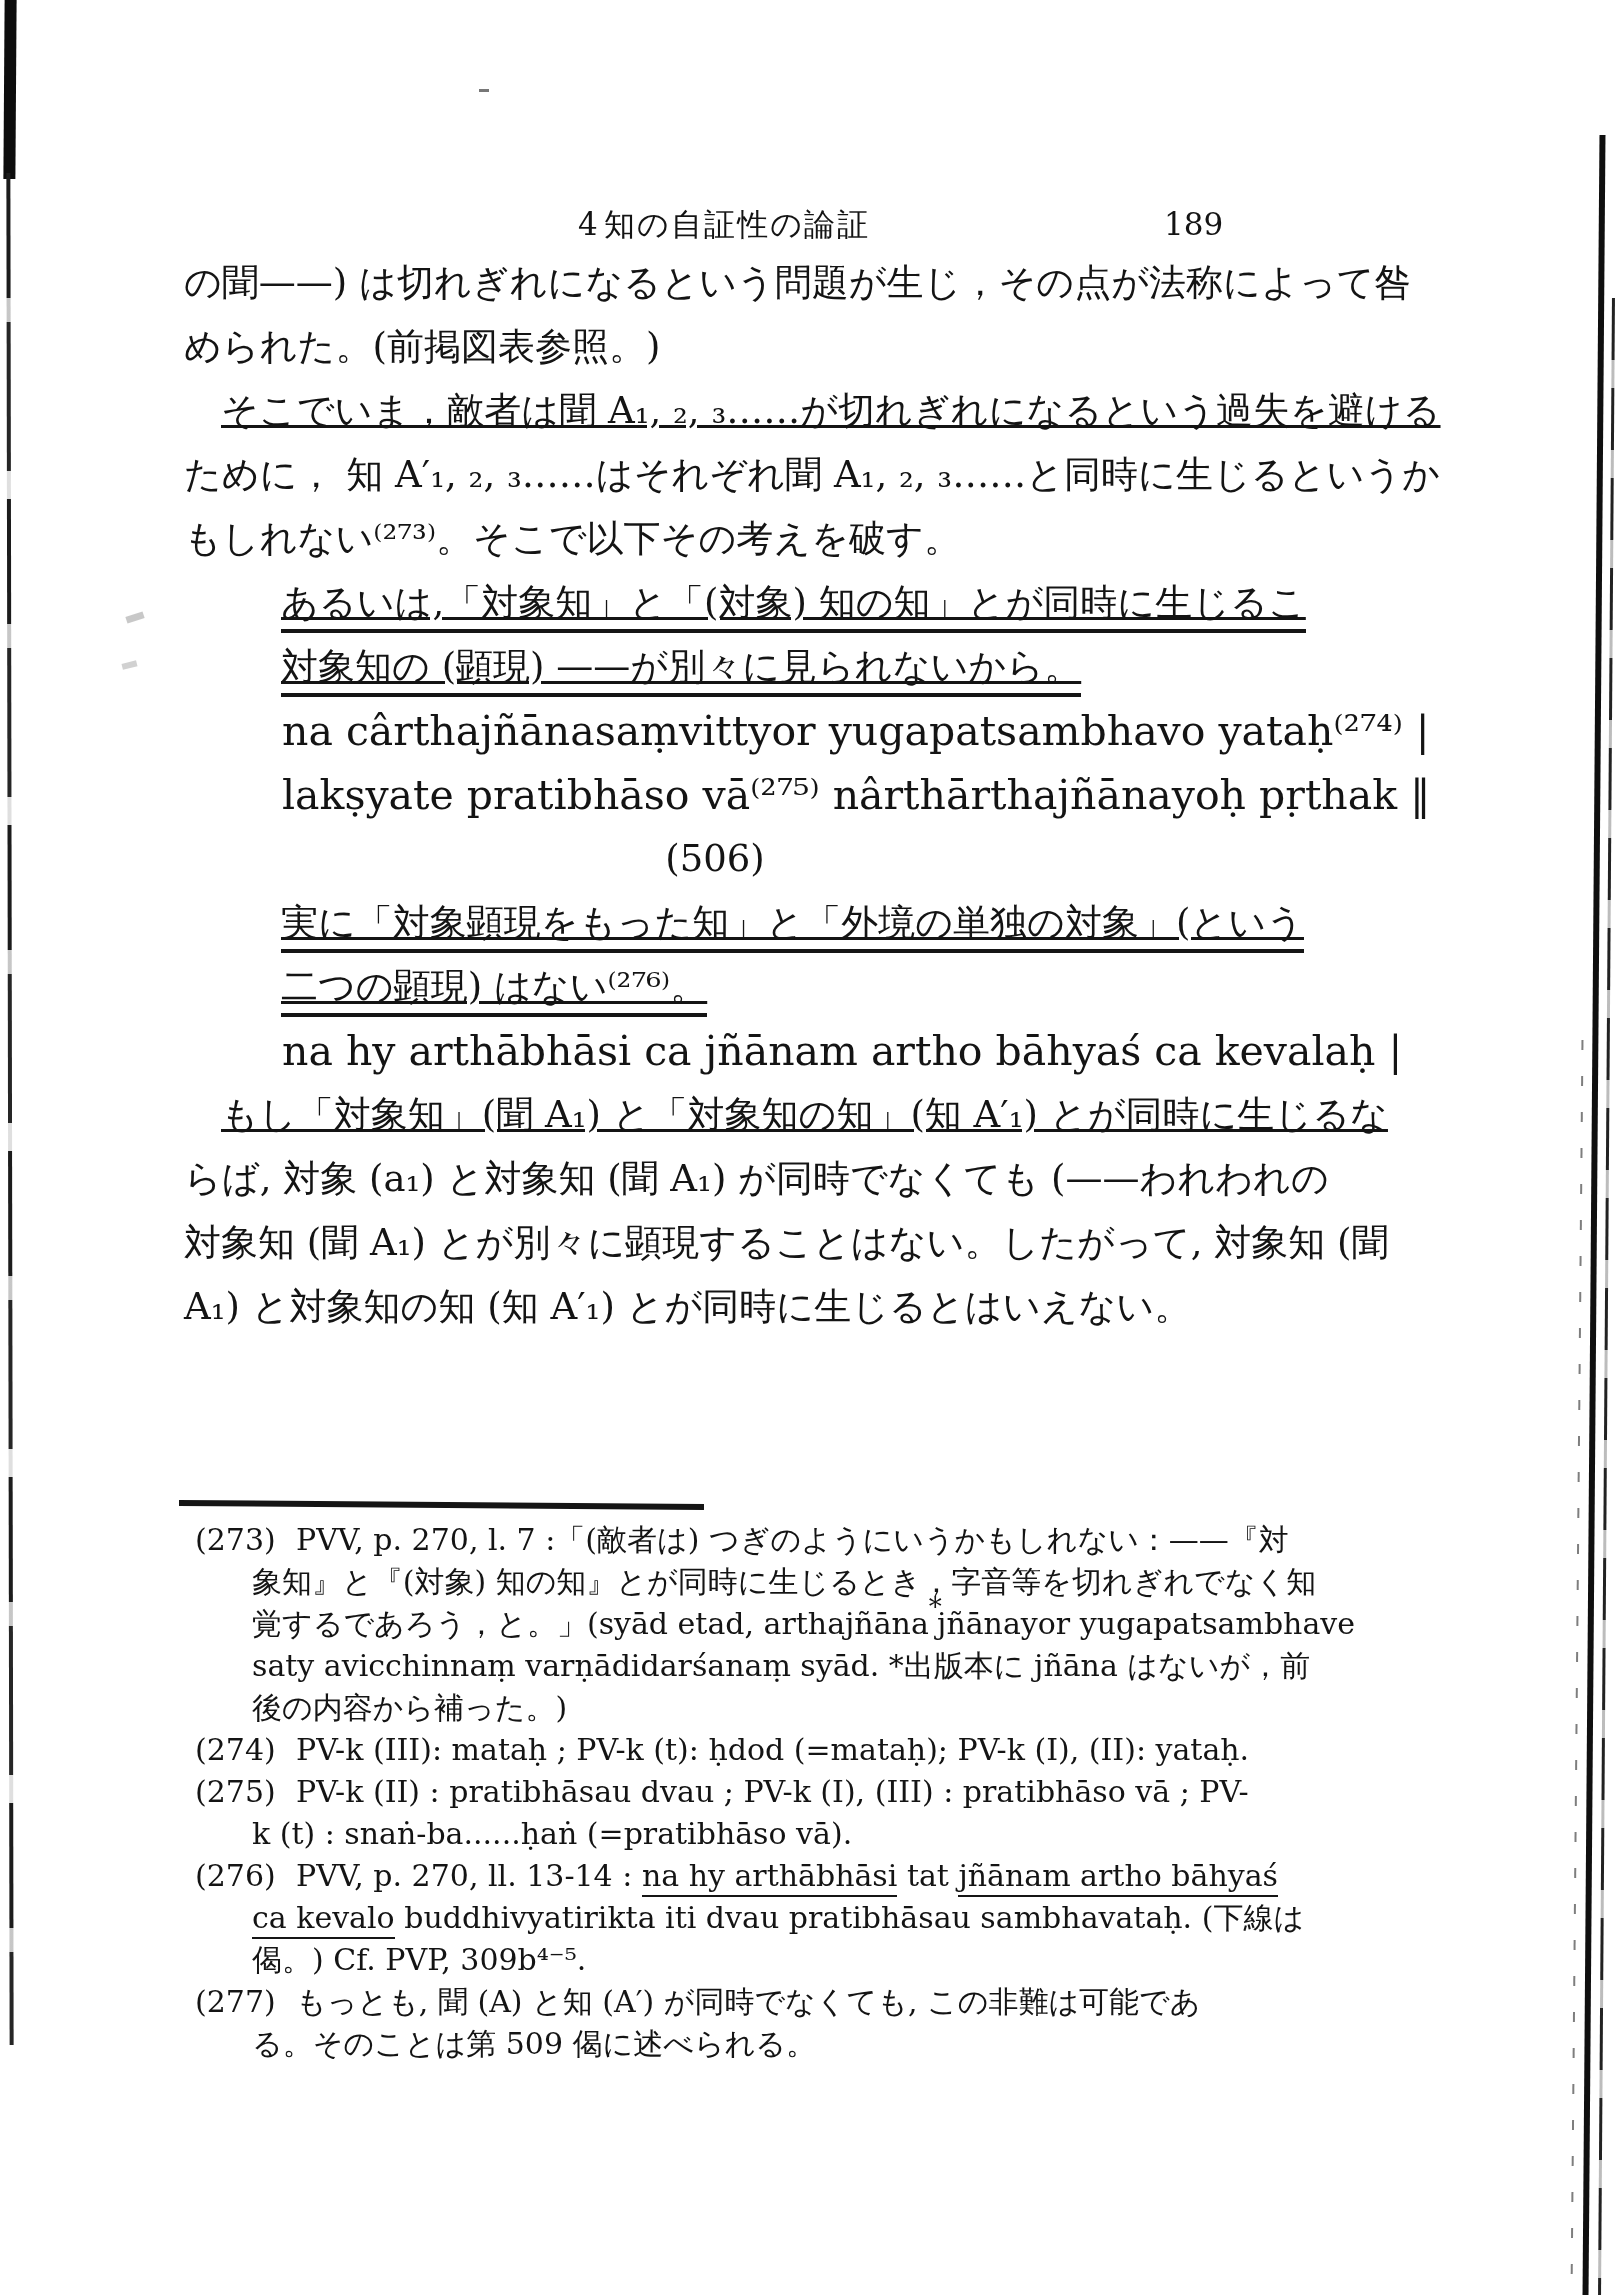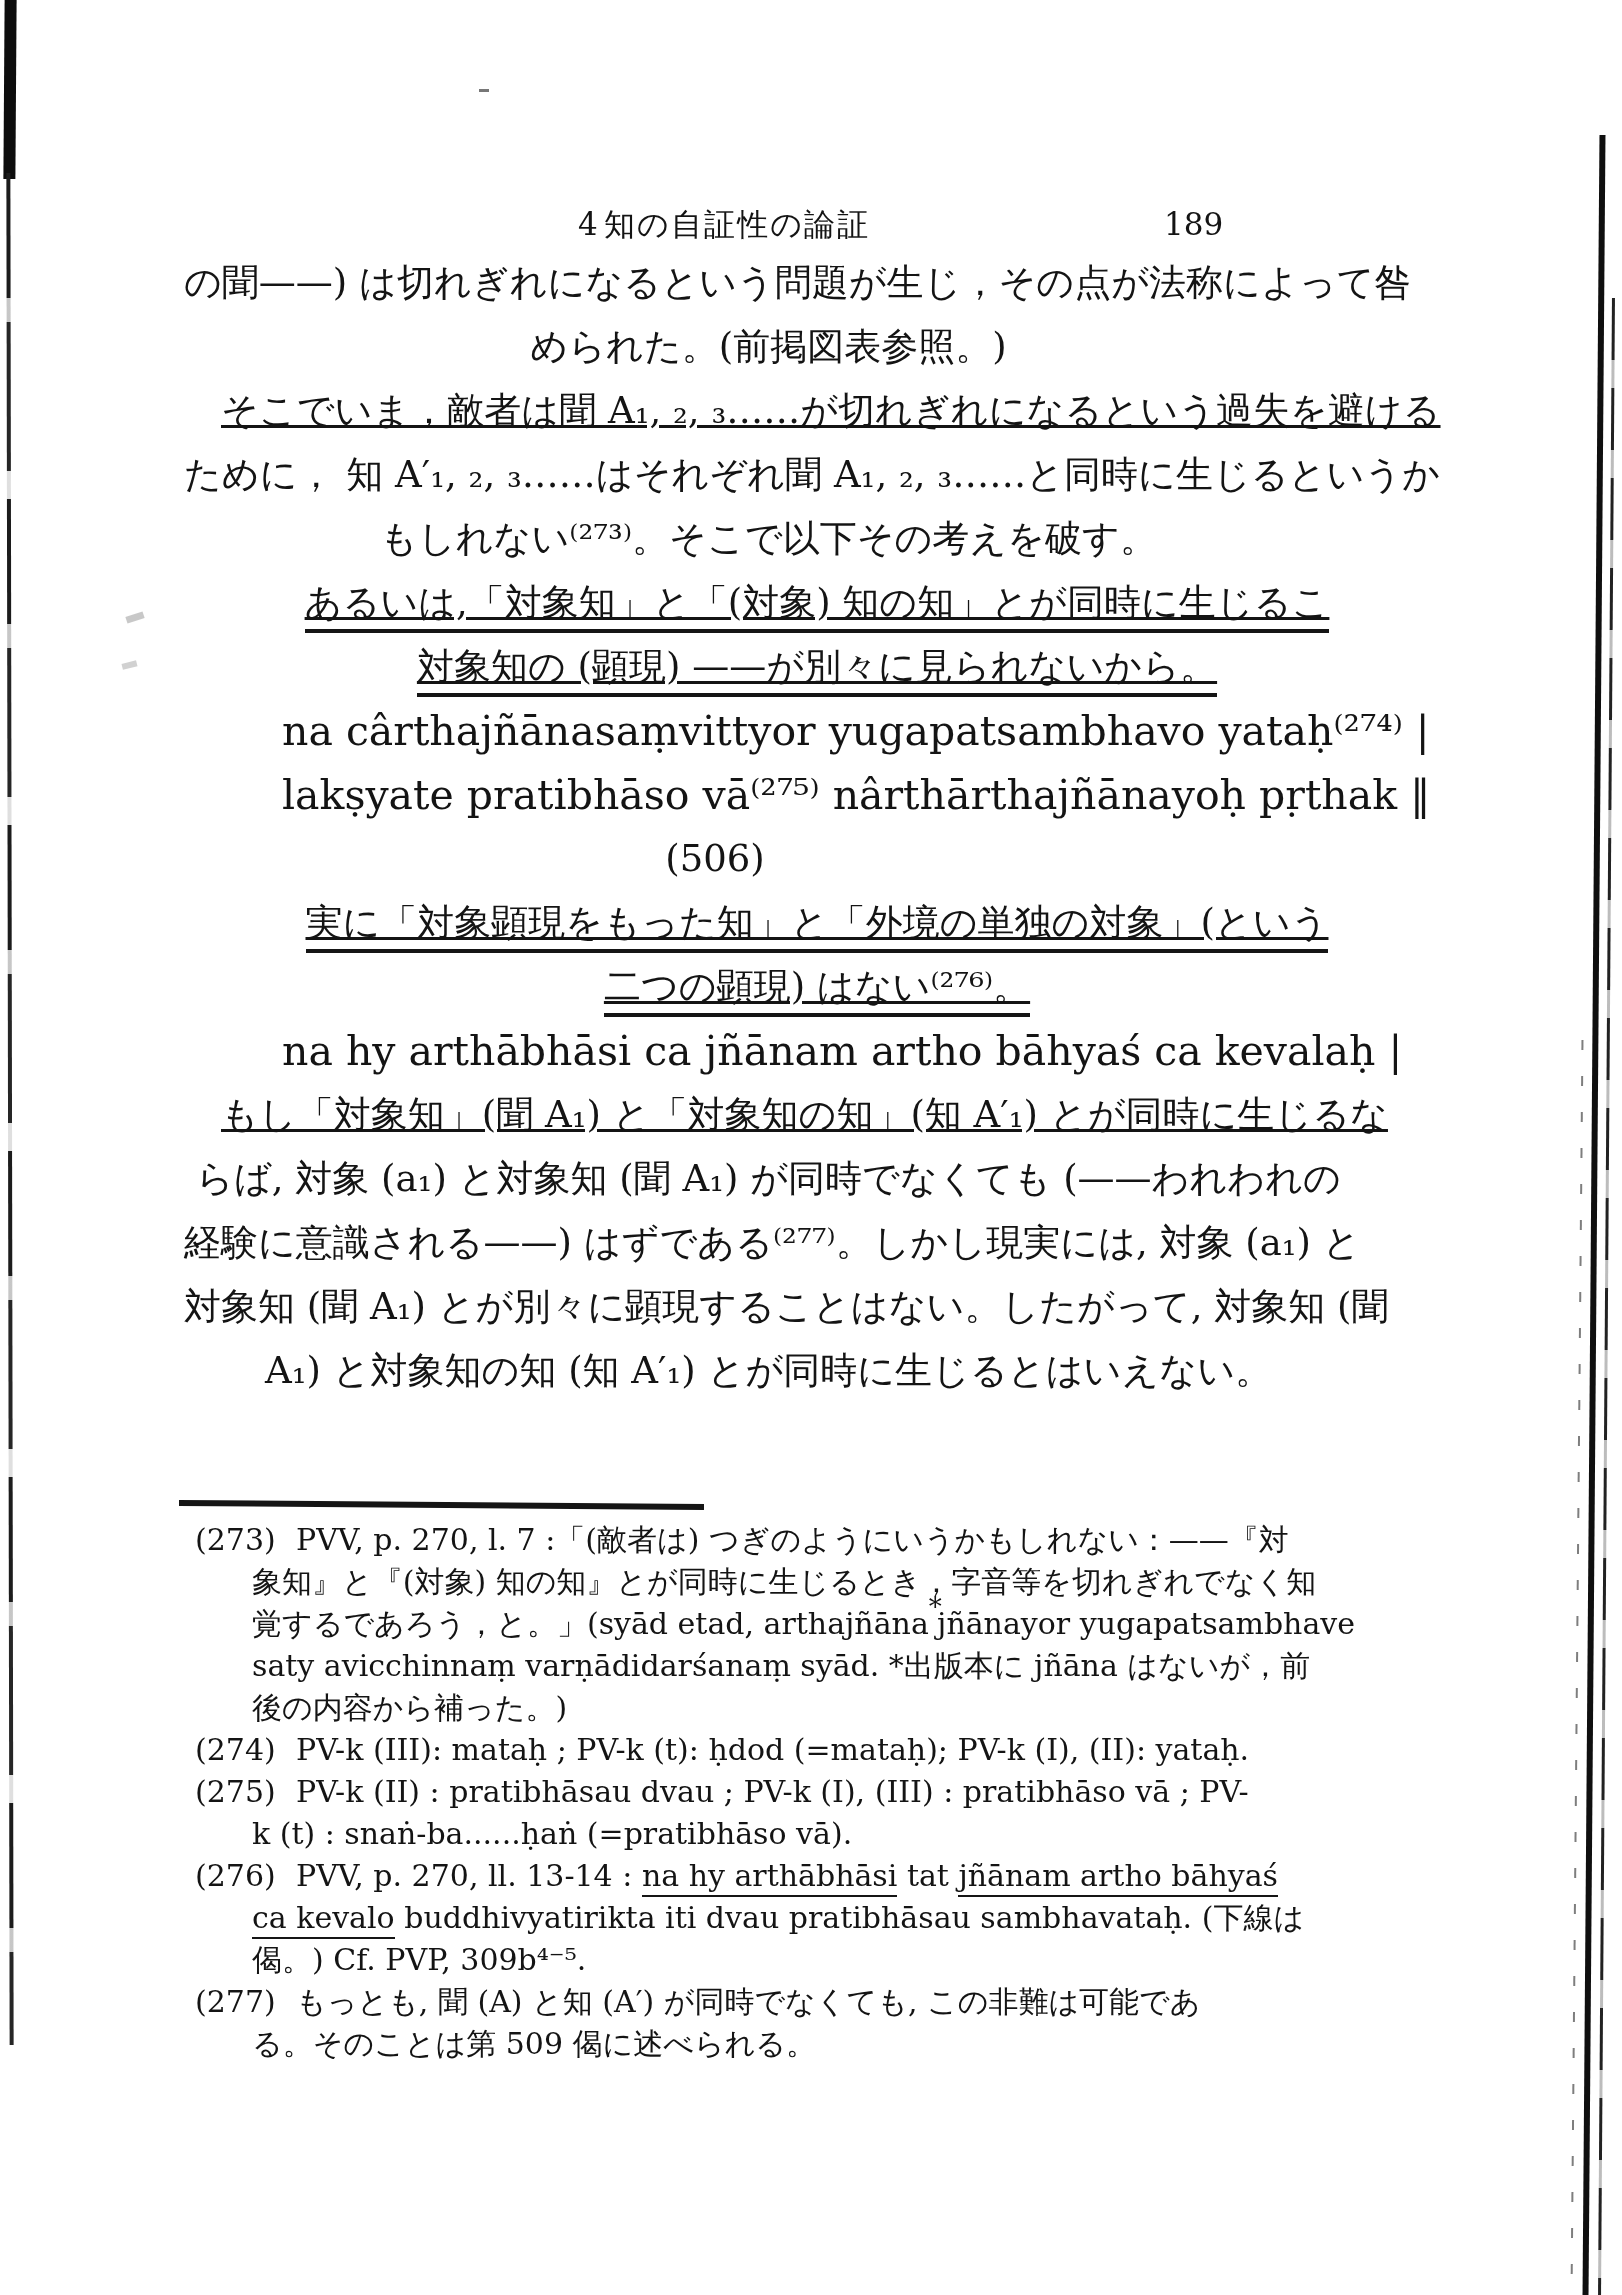--- a/index.html
+++ b/index.html
@@ -16,21 +16,21 @@
   
   .hdr { position: absolute; top: 203px; left: 0; width: 100%; height: 42px;
          font-size: 31px; line-height: 42px; }
   .hdr-sec   { position: absolute; left: 578px; }
   .hdr-title { position: absolute; left: 604px; letter-spacing: 2.1px; }
   .hdr-pgno  { position: absolute; left: 1164px; }
 
   
   .body { position: absolute; top: 251px; left: 184px; width: 1169px;
           font-size: 37px; }
-  .bl { height: 64px; line-height: 64px; white-space: nowrap; text-align: center; }
+  .bl { height: 64px; line-height: 64px; white-space: nowrap; }
   .indent1 { text-indent: 37px; text-decoration: underline; }
   .quote  { padding-left: 97px; text-decoration: underline; }
   .verse  { padding-left: 98px; font-size: 41px; }
   .vnum   { text-align: center; padding-right: 107px; }
   .u-line { border-bottom: 4.2px solid #151515; padding-bottom: 4.9px; }
 
   
   .fn-rule { position: absolute; top: 1502px; left: 179px; width: 525px; height: 5.5px;
              background: #151515; transform: rotate(0.45deg); }
 
@@ -98,21 +98,20 @@
     <div class="bl quote"><span class="u-line">あるいは,「対象知」と「(対象) 知の知」とが同時に生じるこ</span></div>
     <div class="bl quote"><span class="u-line">対象知の (顕現) ——が別々に見られないから。</span></div>
     <div class="bl verse">na cârthajñānasaṃvittyor yugapatsambhavo yataḥ⁽²⁷⁴⁾ |</div>
     <div class="bl verse">lakṣyate pratibhāso vā⁽²⁷⁵⁾ nârthārthajñānayoḥ pṛthak ‖</div>
     <div class="bl vnum">(506)</div>
     <div class="bl quote"><span class="u-line">実に「対象顕現をもった知」と「外境の単独の対象」(という</span></div>
     <div class="bl quote"><span class="u-line">二つの顕現) はない⁽²⁷⁶⁾。</span></div>
     <div class="bl verse">na hy arthābhāsi ca jñānam artho bāhyaś ca kevalaḥ |</div>
     <div class="bl indent1">もし「対象知」(聞 A₁) と「対象知の知」(知 A′₁) とが同時に生じるな</div>
     <div class="bl">らば, 対象 (a₁) と対象知 (聞 A₁) が同時でなくても (——われわれの</div>
-    <div class="bl">経験に意識される——) はずである⁽²⁷⁷⁾。しかし現実には, 対象 (a₁) と</div>
     <div class="bl">対象知 (聞 A₁) とが別々に顕現することはない。したがって, 対象知 (聞</div>
     <div class="bl">A₁) と対象知の知 (知 A′₁) とが同時に生じるとはいえない。</div>
   </div>
 
   <div class="fn-rule"></div>
 
   <div class="fns">
 
     <div class="fl">
       <span class="fn-label">(273)</span><span>PVV, p. 270, l. 7 :「(敵者は) つぎのようにいうかもしれない：——『対</span>

